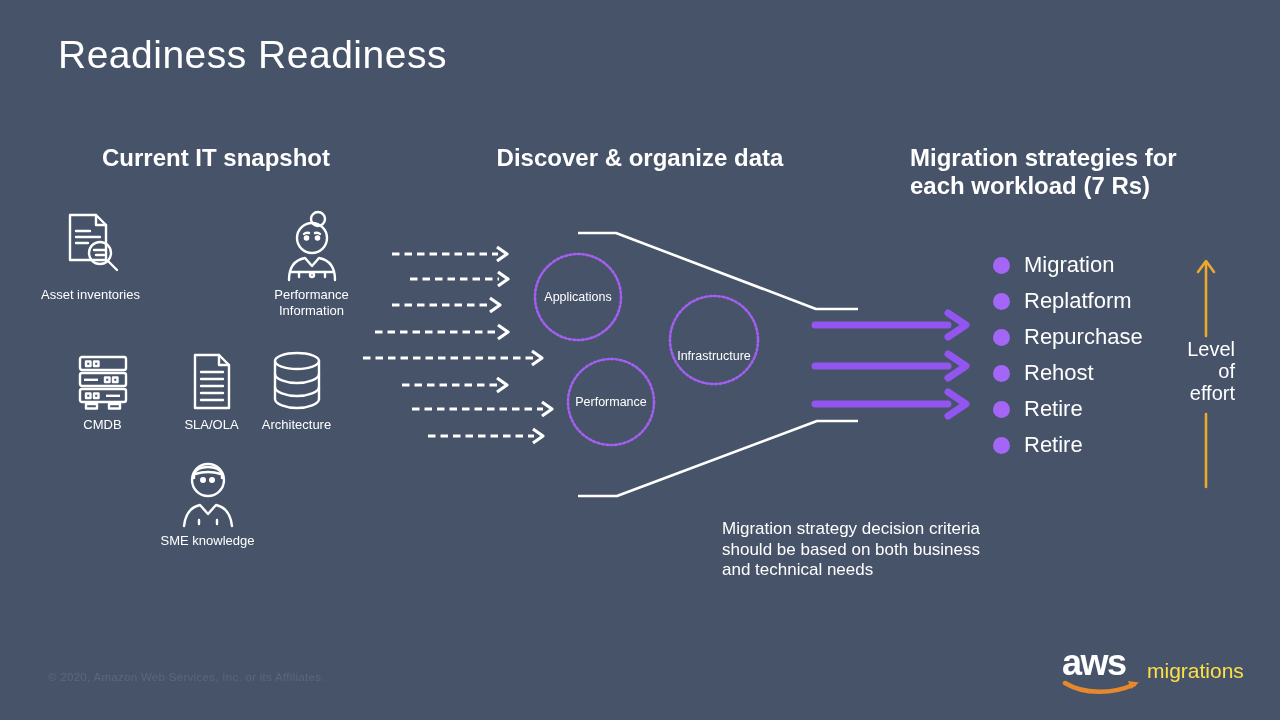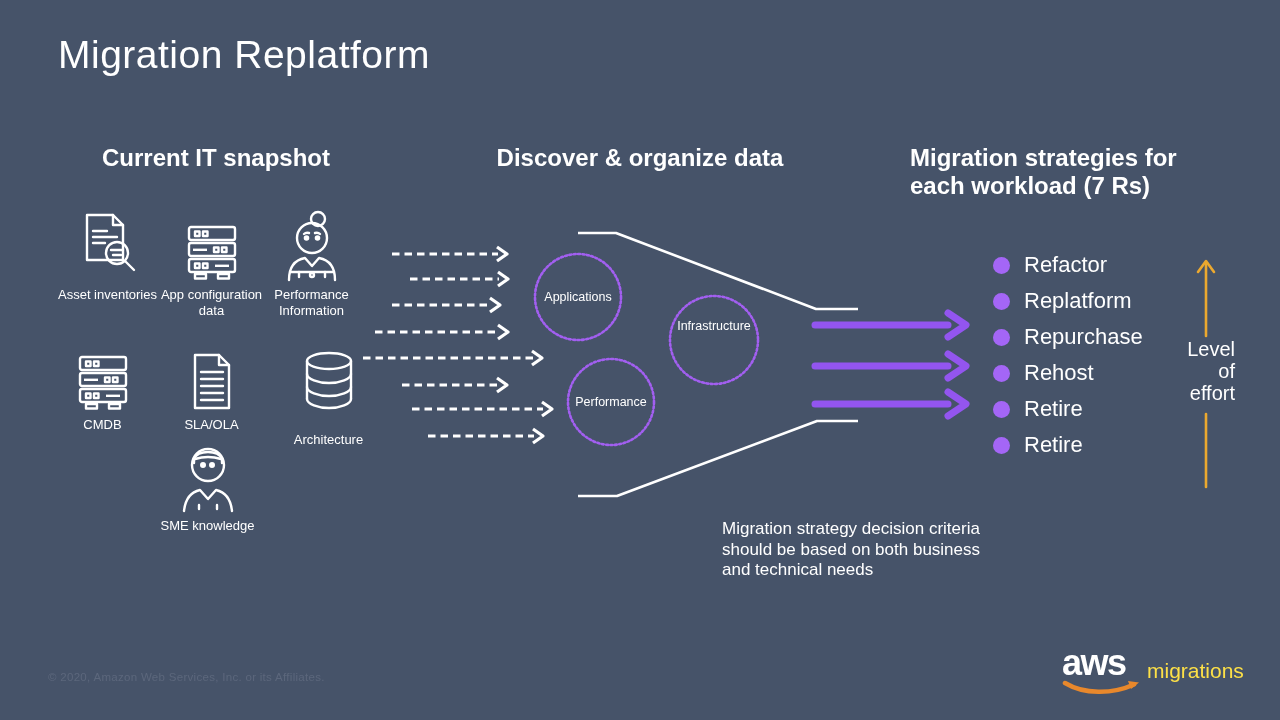--- a/index.html
+++ b/index.html
@@ -68,63 +68,43 @@
       <line x1="815" y1="404" x2="948" y2="404"></line>
         <path d="M948,392 L966,404 L948,416"></path>
     </g>
     <g stroke="#eca92f" stroke-width="2.6" fill="none" stroke-linecap="round" stroke-linejoin="round">
       <path d="M1198,272 L1206,261 L1214,272"></path>
       <line x1="1206" y1="263" x2="1206" y2="336"></line>
       <line x1="1206" y1="414" x2="1206" y2="487"></line>
     </g>
   </svg>
 
-  <h1 class="abs slide-title" style="left:58px;top:33px;">Migration Replatform</h1>
+  <h1 class="abs slide-title" style="left:58px;top:33px;">Readiness Readiness</h1>
 
   <div class="abs col-header center" style="left:61px;top:144px;width:310px;">Current IT snapshot</div>
   <div class="abs col-header center" style="left:480px;top:144px;width:320px;">Discover &amp; organize data</div>
   <div class="abs col-header" style="left:910px;top:144px;width:305px;">Migration strategies for each workload (7 Rs)</div>
 
-  <div class="it-item" style="left:45px;top:210px;width:125px;">
+  <div class="it-item" style="left:28px;top:210px;width:125px;">
     <div class="icon-box" style="height:72px;">
       <svg width="58" height="70" viewBox="0 0 58 70" fill="none" stroke="#fff" stroke-width="2.4" stroke-linejoin="round" stroke-linecap="round">
         <path d="M8,3 H34 L44,13 V48 H8 Z"></path>
           <path d="M34,3 V13 H44"></path>
         <line x1="14" y1="19" x2="28" y2="19"></line>
           <line x1="14" y1="25" x2="38" y2="25"></line>
         <line x1="14" y1="31" x2="26" y2="31"></line>
         <circle cx="38" cy="41" r="11"></circle>
           <line x1="46" y1="49" x2="55" y2="58"></line>
         <line x1="32" y1="38" x2="44" y2="38"></line>
           <line x1="34" y1="43" x2="42" y2="43"></line>
       </svg>
     </div>
     <div class="it-label">Asset inventories</div>
   </div>
 
-  <div class="it-item" style="left:149px;top:210px;width:125px;">
-    <div class="icon-box" style="height:72px;">
-      <svg width="54" height="58" viewBox="0 0 54 58" fill="none" stroke="#fff" stroke-width="2.4" stroke-linejoin="round">
-        <rect x="4" y="3" width="46" height="13" rx="2"></rect>
-        <rect x="4" y="19" width="46" height="13" rx="2"></rect>
-        <rect x="4" y="35" width="46" height="13" rx="2"></rect>
-        <rect x="10" y="7.5" width="4.5" height="4.5"></rect>
-          <rect x="18" y="7.5" width="4.5" height="4.5"></rect>
-        <rect x="29" y="23.5" width="4.5" height="4.5"></rect>
-          <rect x="37" y="23.5" width="4.5" height="4.5"></rect>
-        <rect x="10" y="39.5" width="4.5" height="4.5"></rect>
-          <rect x="18" y="39.5" width="4.5" height="4.5"></rect>
-        <line x1="8" y1="25.8" x2="22" y2="25.8"></line>
-          <line x1="30" y1="41.8" x2="44" y2="41.8"></line>
-        <rect x="10" y="50" width="11" height="4.5"></rect>
-          <rect x="33" y="50" width="11" height="4.5"></rect>
-      </svg>
-    </div>
-    <div class="it-label">App configuration data</div>
-  </div>
 
   <div class="it-item" style="left:249px;top:210px;width:125px;">
     <div class="icon-box" style="height:72px;">
       <svg width="60" height="72" viewBox="0 0 60 72" fill="none" stroke="#fff" stroke-width="2.4" stroke-linejoin="round" stroke-linecap="round">
         <circle cx="36" cy="9" r="7"></circle>
         <circle cx="30" cy="28" r="15"></circle>
         <path d="M22,24 q2,-2 5,-1"></path>
           <path d="M33,23 q3,-1 5,1"></path>
         <circle cx="24.5" cy="28" r="1.6" fill="#fff"></circle>
           <circle cx="35.5" cy="28" r="1.6" fill="#fff"></circle>
@@ -167,60 +147,60 @@
         <line x1="12" y1="20" x2="34" y2="20"></line>
           <line x1="12" y1="27" x2="34" y2="27"></line>
         <line x1="12" y1="34" x2="34" y2="34"></line>
           <line x1="12" y1="41" x2="34" y2="41"></line>
         <line x1="12" y1="48" x2="34" y2="48"></line>
       </svg>
     </div>
     <div class="it-label">SLA/OLA</div>
   </div>
 
-  <div class="it-item" style="left:266px;top:348px;width:125px;gap:15px;">
+  <div class="it-item" style="left:234px;top:348px;width:125px;">
     <div class="icon-box" style="height:64px;">
       <svg width="56" height="62" viewBox="0 0 56 62" fill="none" stroke="#fff" stroke-width="2.4" stroke-linecap="round">
         <ellipse cx="28" cy="11" rx="22" ry="8"></ellipse>
         <path d="M6,11 V49"></path>
           <path d="M50,11 V49"></path>
         <path d="M6,24 C6,29 17,33 28,33 C39,33 50,29 50,24"></path>
         <path d="M6,37 C6,42 17,46 28,46 C39,46 50,42 50,37"></path>
         <path d="M6,49 C6,54 17,58 28,58 C39,58 50,54 50,49"></path>
       </svg>
     </div>
     <div class="it-label">Architecture</div>
   </div>
 
-  <div class="it-item" style="left:145px;top:441px;width:125px;">
+  <div class="it-item" style="left:145px;top:456px;width:125px;">
     <div class="icon-box" style="height:72px;">
       <svg width="60" height="72" viewBox="0 0 60 72" fill="none" stroke="#fff" stroke-width="2.4" stroke-linejoin="round" stroke-linecap="round">
         <circle cx="30" cy="24" r="16"></circle>
         <path d="M16,22 L16,18 Q19,11 30,11 Q41,11 44,18 L44,22"></path>
         <path d="M17,18 Q30,14 43,18"></path>
         <circle cx="25" cy="24" r="1.8" fill="#fff"></circle>
           <circle cx="34" cy="24" r="1.8" fill="#fff"></circle>
         <path d="M6,70 Q8,52 22,49 L30,58 L38,49 Q52,52 54,70"></path>
         <line x1="21" y1="64" x2="21" y2="68"></line>
           <line x1="39" y1="64" x2="39" y2="68"></line>
       </svg>
     </div>
     <div class="it-label">SME knowledge</div>
   </div>
 
   <div class="bubble-label" style="left:535px;top:283px;width:86px;height:28px;">Applications</div>
-  <div class="bubble-label" style="left:670px;top:312px;width:88px;height:28px;">Infrastructure</div>
+  <div class="bubble-label" style="left:670px;top:342px;width:88px;height:28px;">Infrastructure</div>
   <div class="bubble-label" style="left:568px;top:388px;width:86px;height:28px;">Performance</div>
 
   <div class="abs note" style="left:722px;top:519px;width:275px;">Migration strategy decision criteria should be based on both business and technical needs</div>
 
   <div class="r-list">
     <div class="r-item">
         <span class="r-bullet"></span>
-        <span class="r-label">Refactor</span>
+        <span class="r-label">Migration</span>
       </div>
     <div class="r-item">
         <span class="r-bullet"></span>
         <span class="r-label">Replatform</span>
       </div>
     <div class="r-item">
         <span class="r-bullet"></span>
         <span class="r-label">Repurchase</span>
       </div>
     <div class="r-item">

